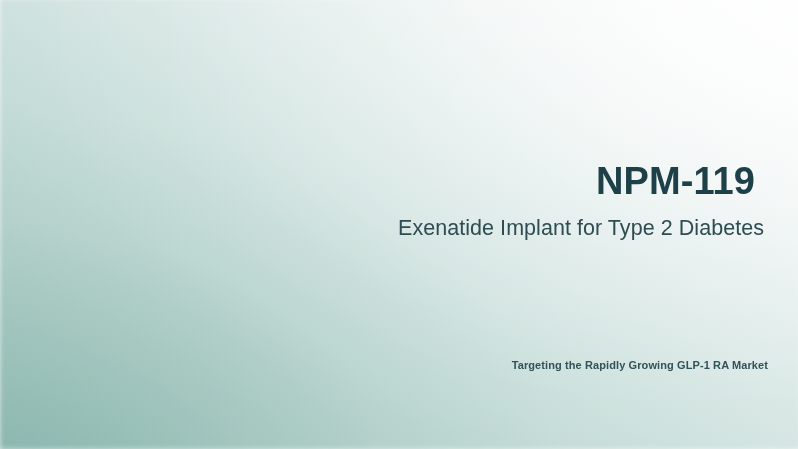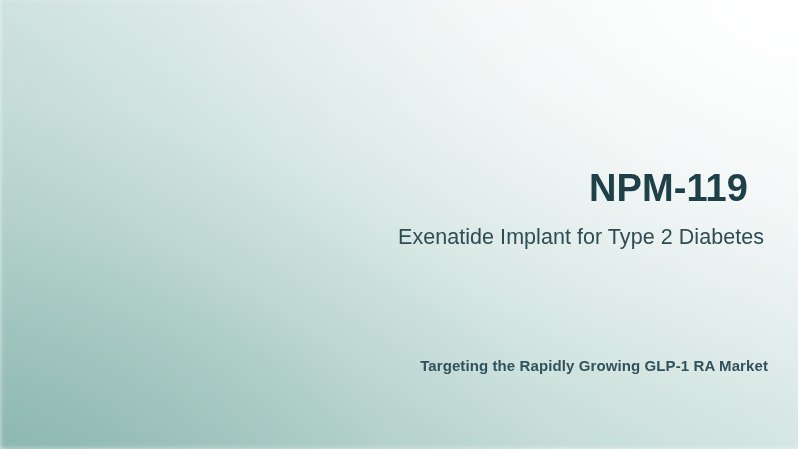--- a/index.html
+++ b/index.html
@@ -95,21 +95,21 @@
 
   .title-group {
     position: absolute;
     right: 34px;
     top: 152px;
     width: 520px;
     text-align: right;
   }
 
   .deck-title {
-    margin: 16px;
+    margin: 9px;
     font-size: 38px;
     line-height: 40px;
     font-weight: bold;
     letter-spacing: 0.1px;
     color: #1e4048;
   }
 
   .deck-subtitle {
     margin: 14px 0 0 0;
     font-size: 21.5px;
@@ -122,21 +122,21 @@
   .tagline-group {
     position: absolute;
     right: 30px;
     top: 356px;
     width: 560px;
     text-align: right;
   }
 
   .deck-tagline {
     margin: 0;
-    font-size: 15px;
+    font-size: 11px;
     line-height: 19px;
     font-weight: bold;
     letter-spacing: 0.1px;
     color: #31525a;
   }
 </style>
 </head>
 <body>
 
 <div class="slide">

